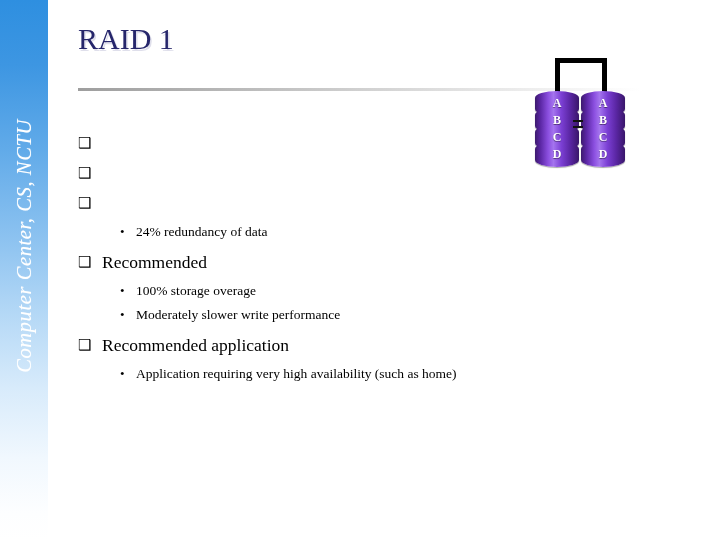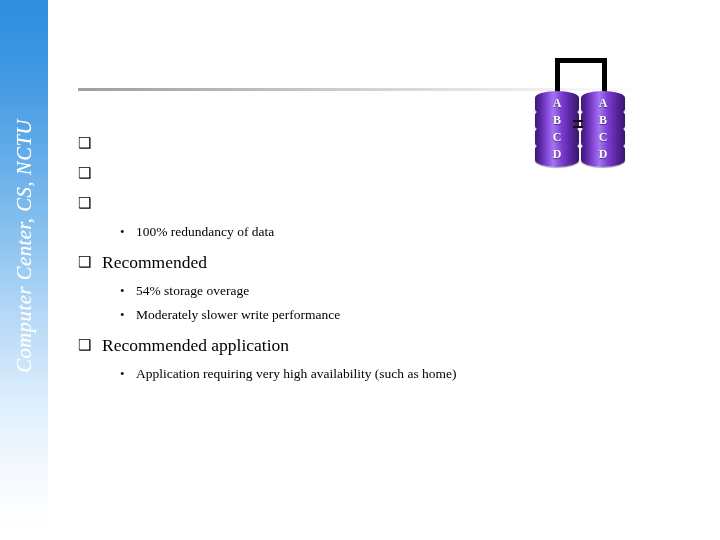--- a/index.html
+++ b/index.html
@@ -217,52 +217,53 @@
 </head>
 <body>
 
 <div id="slide">
 
   <div id="sidebar">
     <div id="sidebar-label">Computer Center, CS, NCTU</div>
     <div id="page-badge">24</div>
   </div>
 
+  <div id="slide-title">RAID 1</div>
   <div id="title-rule"></div>
 
   <div id="body">
 
     <div class="l1">
       <span class="marker">❑</span>
     </div>
 
     <div class="l1">
       <span class="marker">❑</span>
     </div>
 
     <div class="l1">
       <span class="marker">❑</span>
     </div>
 
     <div class="sub-group">
       <div class="l2">
         <span class="marker">•</span>
-        <span class="text">100% redundancy of data</span>
+        <span class="text">24% redundancy of data</span>
       </div>
     </div>
 
     <div class="l1">
       <span class="marker">❑</span>
       <span class="text">Recommended</span>
     </div>
 
     <div class="sub-group">
       <div class="l2">
         <span class="marker">•</span>
-        <span class="text">54% storage overage</span>
+        <span class="text">100% storage overage</span>
       </div>
       <div class="l2">
         <span class="marker">•</span>
         <span class="text">Moderately slower write performance</span>
       </div>
     </div>
 
     <div class="l1">
       <span class="marker">❑</span>
       <span class="text">Recommended application</span>

